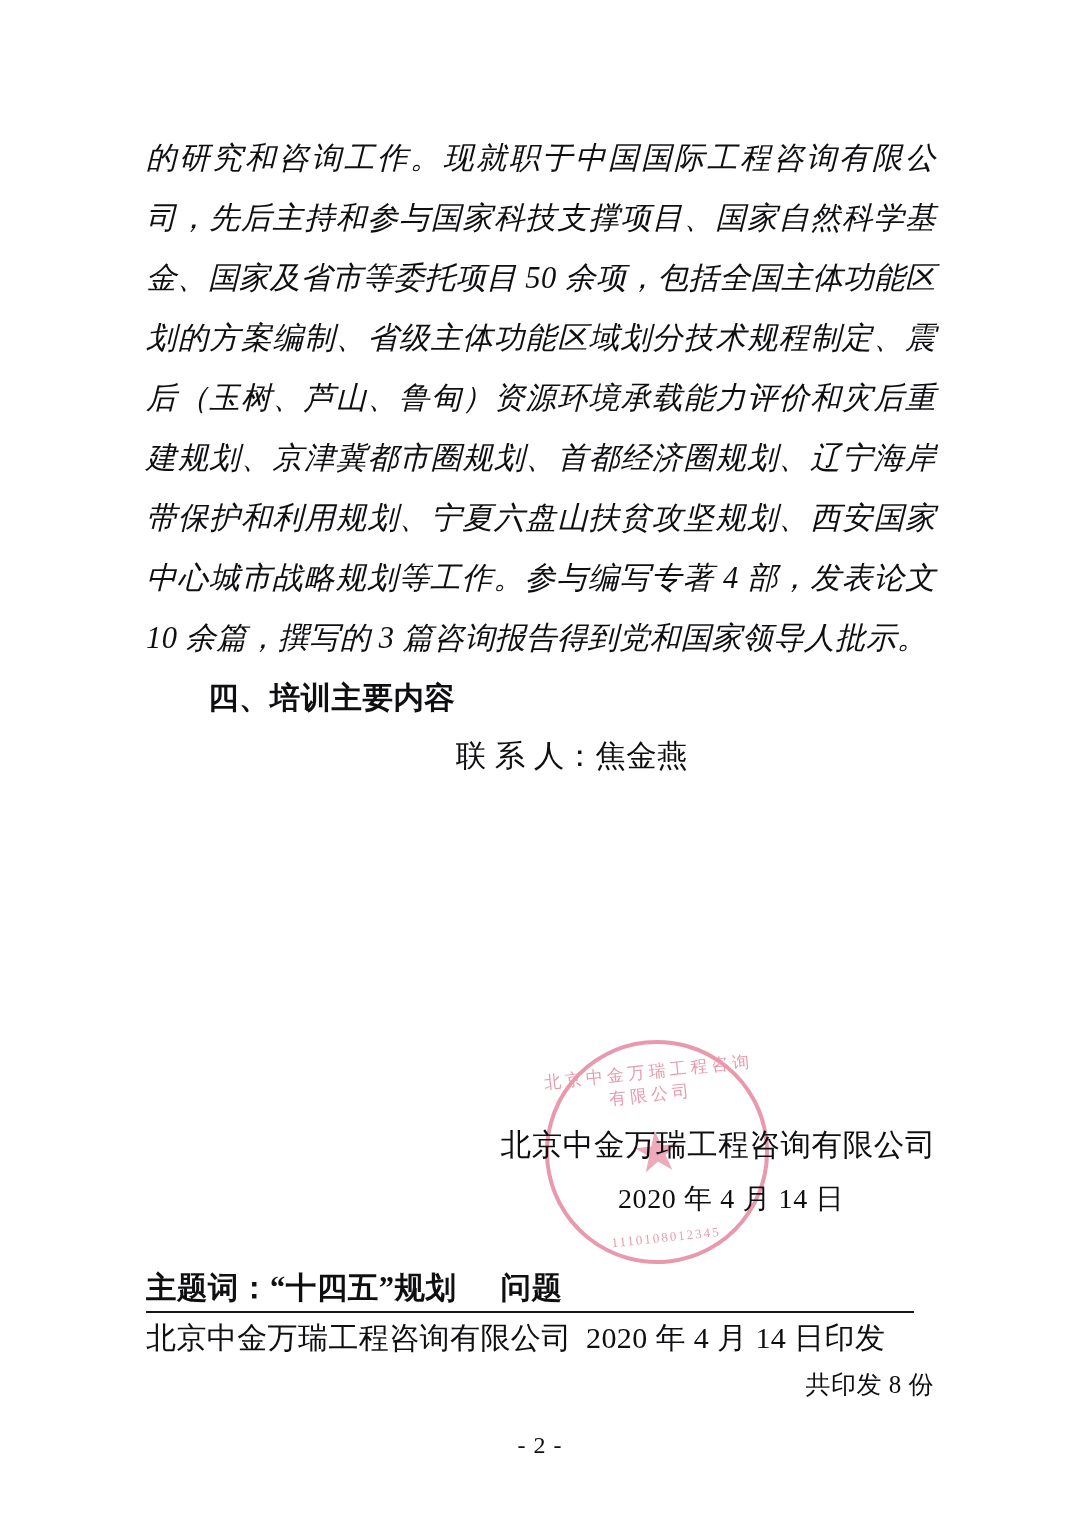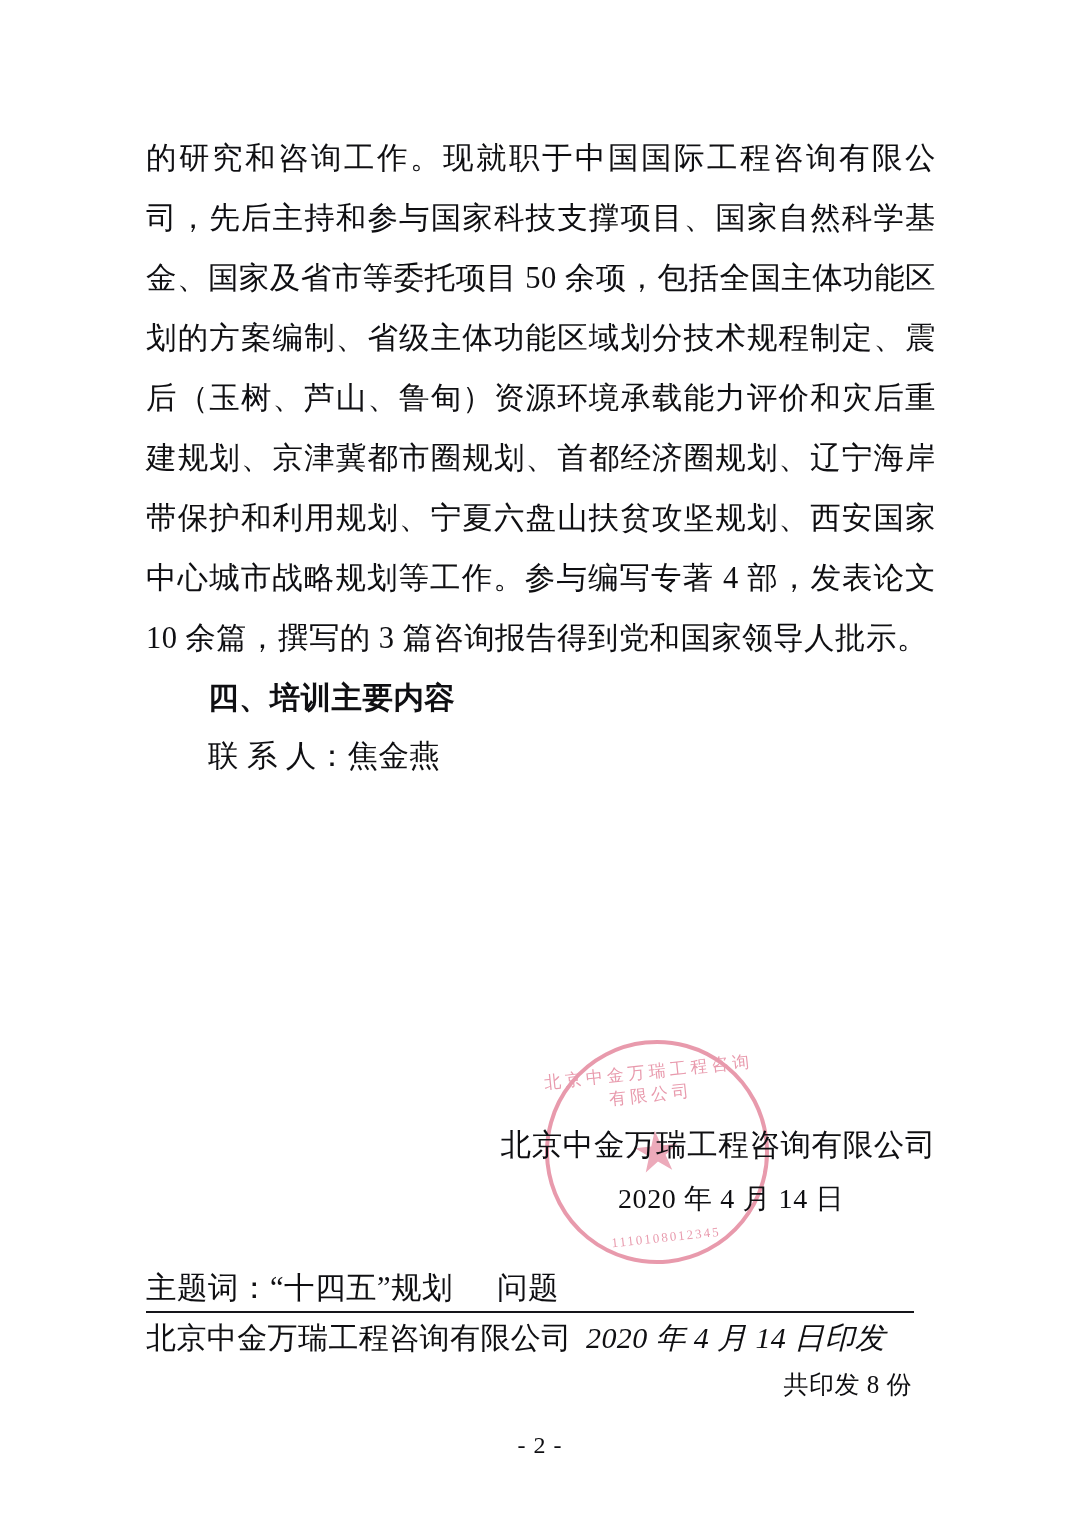--- a/index.html
+++ b/index.html
@@ -37,26 +37,28 @@
   }
   p.indent {
     text-indent: 62px;
   }
   p.heading {
     text-indent: 62px;
     font-weight: bold;
   }
   .body-block p:first-child {
     text-indent: 0;
+    font-style: italic;
   }
   .contact-line {
     font-size: 30.5px;
     line-height: 56px;
     text-indent: 62px;
     letter-spacing: 0.4px;
+    text-align: center;
   }
   .sign-block {
     position: absolute;
     left: 146px;
     top: 1118px;
     width: 790px;
     text-align: right;
     z-index: 3;
   }
   .sign-block .company {
@@ -103,45 +105,45 @@
     font-family: "Liberation Serif", serif;
   }
   .seal .arc-top { top: 16px; }
   .seal .arc-bottom { bottom: 14px; font-size: 13px; letter-spacing: 2px; }
   .keywords {
     position: absolute;
     left: 146px;
     top: 1268px;
     width: 790px;
     font-size: 30.5px;
-    font-weight: normal;
+    font-weight: bold;
     letter-spacing: 0.5px;
   }
   .keywords .kw-gap { display: inline-block; width: 44px; }
   .footer-rule {
     position: absolute;
     left: 146px;
     top: 1311px;
     width: 768px;
     border-top: 2px solid #15151a;
   }
   .footer-row {
     position: absolute;
     left: 146px;
     top: 1318px;
     width: 790px;
     font-size: 30px;
     letter-spacing: 0.4px;
     display: flex;
   }
   .footer-row .issuer { width: 440px; }
-  .footer-row .issue-date { flex: 1; font-style: italic; }
+  .footer-row .issue-date { flex: 1; }
   .copies {
     position: absolute;
-    right: 168px;
+    right: 146px;
     top: 1368px;
     font-size: 25px;
     letter-spacing: 0.5px;
   }
   .page-number {
     position: absolute;
     left: 0;
     right: 0;
     top: 1432px;
     text-align: center;

